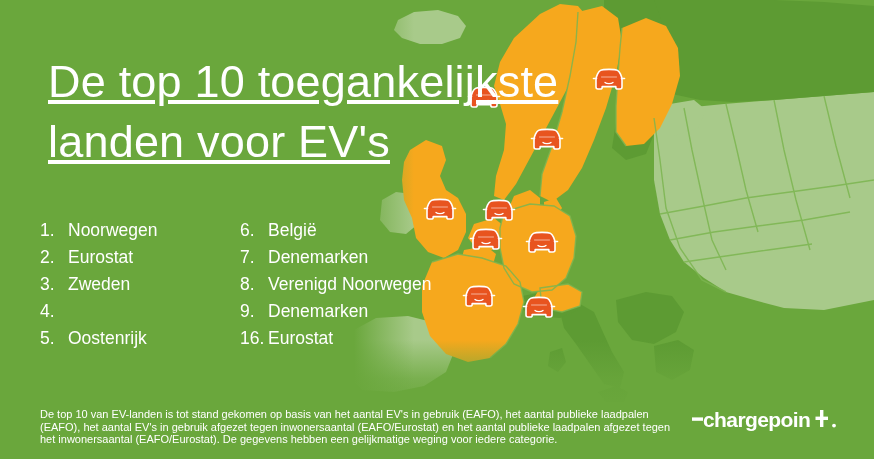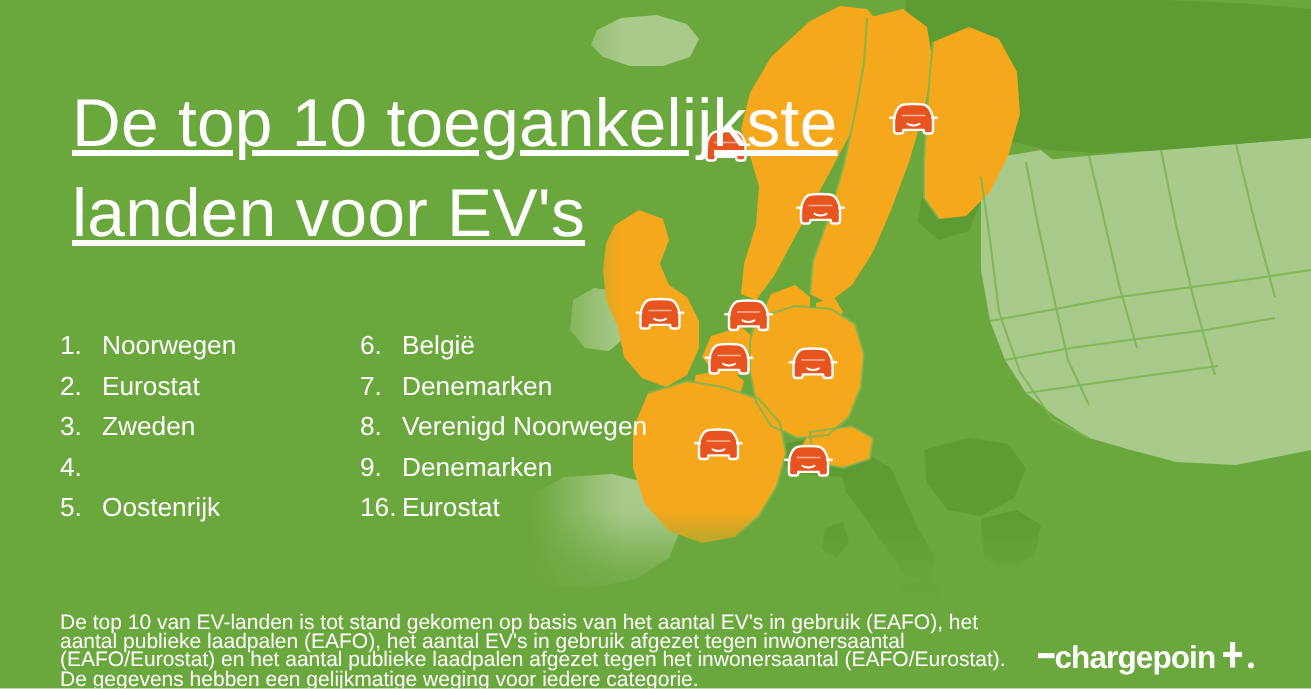--- a/index.html
+++ b/index.html
@@ -108,30 +108,30 @@
   }
   .list-label { white-space: nowrap; }
 
   
   .footer-note {
     position: absolute;
     left: 40px;
     top: 408px;
     width: 640px;
     color: #ffffff;
-    font-size: 14px;
+    font-size: 11px;
     line-height: 12.6px;
     font-weight: 400;
   }
 
   
   .logo {
     position: absolute;
     right: 32px;
-    top: 424px;
+    top: 406px;
     height: 26px;
     display: flex;
     align-items: center;
   }
   .logo svg { display: block; height: 26px; }
 </style>
 </head>
 <body>
 
 <div id="infographic">

